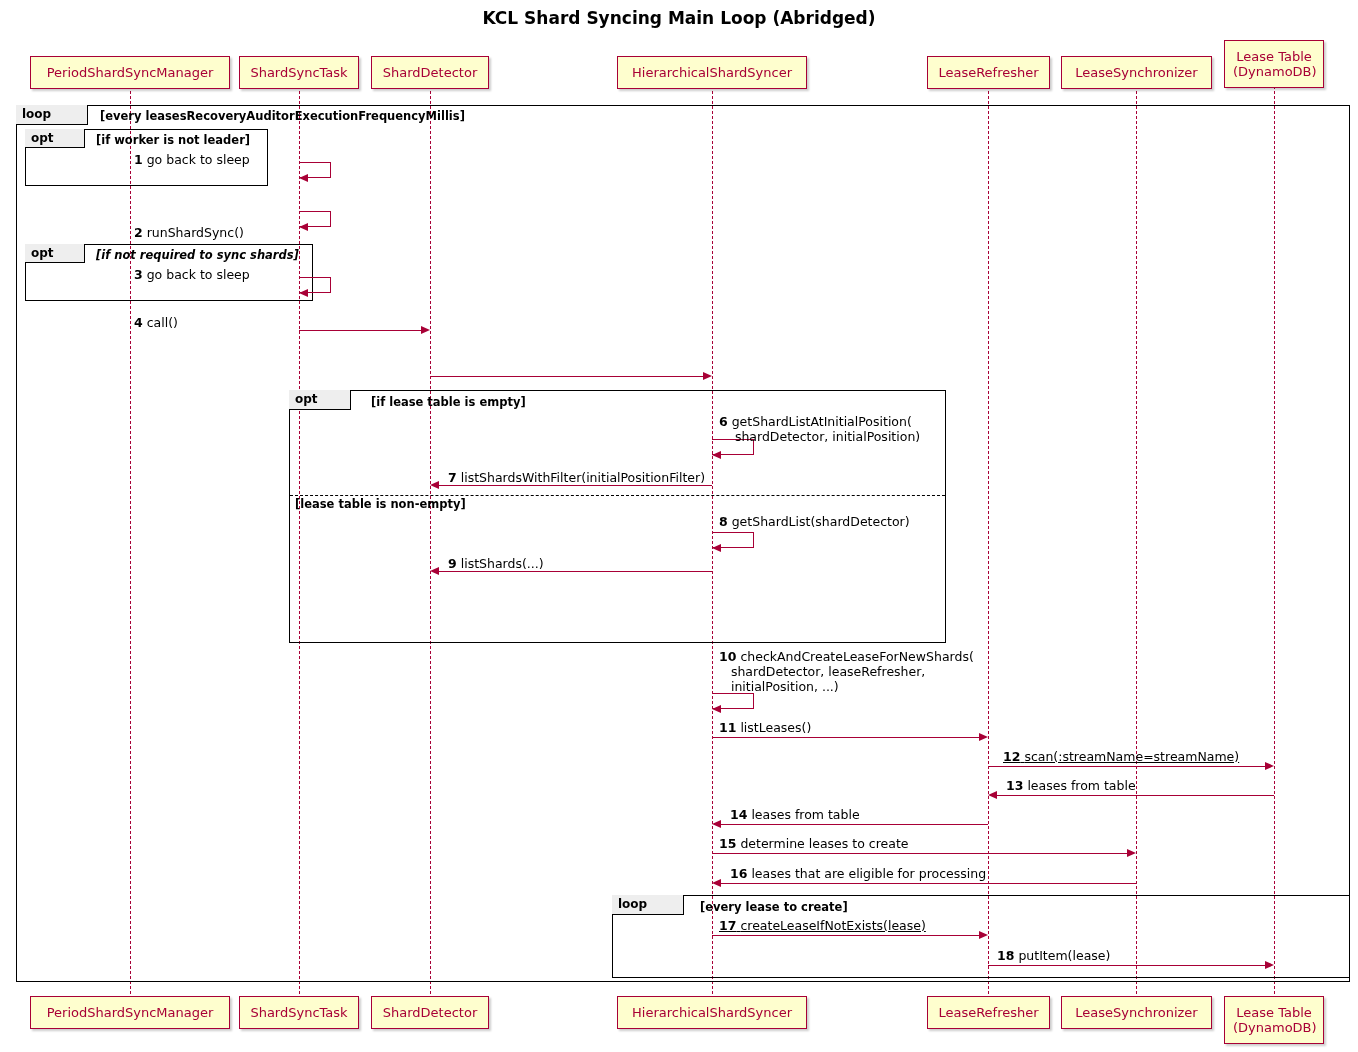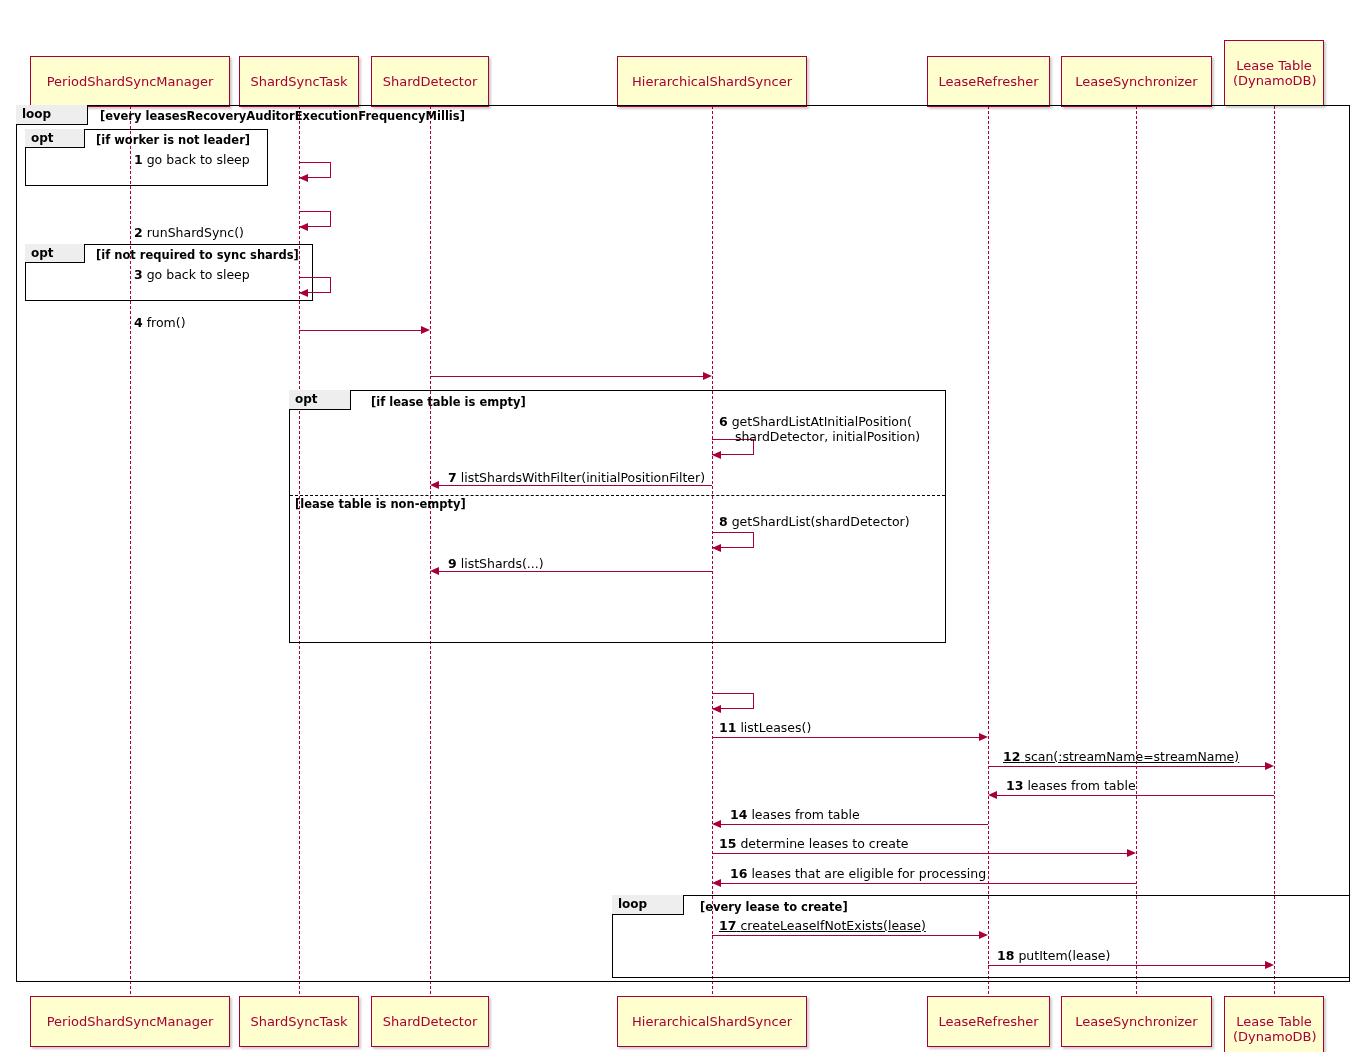--- a/index.html
+++ b/index.html
@@ -20,21 +20,21 @@
     font-weight:bold;
     color:#000;
   }
   .participant{
     position:absolute;
     border:1px solid #a80036;
     background:#fefece;
     color:#a80036;
     font-size:13px;
     text-align:center;
-    padding:17px 8px;
+    padding:8px 8px;
     box-sizing:border-box;
     line-height:15px;
     box-shadow:2px 2px 2px rgba(0,0,0,0.20);
     white-space:pre;
   }
   .lifeline{
     position:absolute;
     width:0;
     border-left:1px dashed #a80036;
   }
@@ -119,20 +119,21 @@
     background:#ffffff;
     border-left:1px solid #a80036;
     border-bottom:1px solid #a80036;
   }
 </style>
 </head>
 <body>
 
 <div id="canvas">
 
+  <div class="title">KCL Shard Syncing Main Loop (Abridged)</div>
 
   <div class="lifeline" style="left:130px;top:86px;height:908px;"></div>
   <div class="lifeline" style="left:299px;top:86px;height:908px;"></div>
   <div class="lifeline" style="left:430px;top:86px;height:908px;"></div>
   <div class="lifeline" style="left:712px;top:86px;height:908px;"></div>
   <div class="lifeline" style="left:988px;top:86px;height:908px;"></div>
   <div class="lifeline" style="left:1136px;top:86px;height:908px;"></div>
   <div class="lifeline" style="left:1274px;top:86px;height:908px;"></div>
 
   <div class="participant" style="left:30px;top:56px;width:200px;">PeriodShardSyncManager</div>
@@ -164,29 +165,29 @@
   <div class="self-loop" style="left:299px;top:162px;width:32px;height:16px;"></div>
   <div class="arrow-l" style="left:299px;top:174px;"></div>
   <div class="msg-label" style="left:134px;top:152px;"><span class="seq-num">1</span> <span>go back to sleep</span></div>
 
   <div class="self-loop" style="left:299px;top:211px;width:32px;height:16px;"></div>
   <div class="arrow-l" style="left:299px;top:223px;"></div>
   <div class="msg-label" style="left:134px;top:201px;margin-top:24px;"><span class="seq-num">2</span> <span>runShardSync()</span></div>
 
   <div class="frame" style="left:25px;top:244px;width:288px;height:57px;"></div>
   <div class="frame-label" style="left:25px;top:244px;width:60px;height:19px;">opt</div>
-  <div class="frame-cond" style="left:96px;top:248px;">[if not required to sync shards]</div>
+  <div class="frame-cond" style="left:96px;top:248px;font-style:italic;">[if not required to sync shards]</div>
 
   <div class="self-loop" style="left:299px;top:277px;width:32px;height:16px;"></div>
   <div class="arrow-l" style="left:299px;top:289px;"></div>
   <div class="msg-label" style="left:134px;top:267px;"><span class="seq-num">3</span> <span>go back to sleep</span></div>
 
   <div class="msg-line" style="left:299px;top:330px;width:122px;"></div>
   <div class="arrow-r" style="left:421px;top:326px;"></div>
-  <div class="msg-label" style="left:134px;top:315px;"><span class="seq-num">4</span> <span>from()</span></div>
+  <div class="msg-label" style="left:134px;top:315px;"><span class="seq-num">4</span> <span>call()</span></div>
 
   <div class="msg-line" style="left:430px;top:376px;width:273px;"></div>
   <div class="arrow-r" style="left:703px;top:372px;"></div>
 
   <div class="frame" style="left:289px;top:390px;width:657px;height:253px;"></div>
   <div class="frame-label" style="left:289px;top:390px;width:62px;height:20px;">opt</div>
   <div class="frame-cond" style="left:371px;top:395px;">[if lease table is empty]</div>
   <div class="frame-div" style="left:290px;top:495px;width:655px;"></div>
   <div class="frame-cond" style="left:295px;top:497px;">[lease table is non-empty]</div>
 
@@ -203,20 +204,23 @@
   <div class="arrow-l" style="left:712px;top:544px;"></div>
   <div class="msg-label" style="left:719px;top:514px;"><span class="seq-num">8</span> <span>getShardList(shardDetector)</span></div>
 
   <div class="msg-line" style="left:439px;top:571px;width:273px;"></div>
   <div class="arrow-l" style="left:430px;top:567px;"></div>
   <div class="msg-label" style="left:448px;top:556px;"><span class="seq-num">9</span> <span>listShards(...)</span></div>
 
 
   <div class="self-loop" style="left:712px;top:693px;width:42px;height:16px;"></div>
   <div class="arrow-l" style="left:712px;top:705px;"></div>
+  <div class="msg-label" style="left:719px;top:649px;"><span class="seq-num">10</span> <span>checkAndCreateLeaseForNewShards(
+   shardDetector, leaseRefresher,
+   initialPosition, ...)</span></div>
 
   <div class="msg-line" style="left:712px;top:737px;width:267px;"></div>
   <div class="arrow-r" style="left:979px;top:733px;"></div>
   <div class="msg-label" style="left:719px;top:720px;"><span class="seq-num">11</span> <span>listLeases()</span></div>
 
   <div class="msg-line" style="left:988px;top:766px;width:277px;"></div>
   <div class="arrow-r" style="left:1265px;top:762px;"></div>
   <div class="msg-label" style="left:1003px;top:749px;text-decoration:underline;"><span class="seq-num">12</span> <span>scan(:streamName=streamName)</span></div>
 
   <div class="msg-line" style="left:997px;top:795px;width:277px;"></div>

